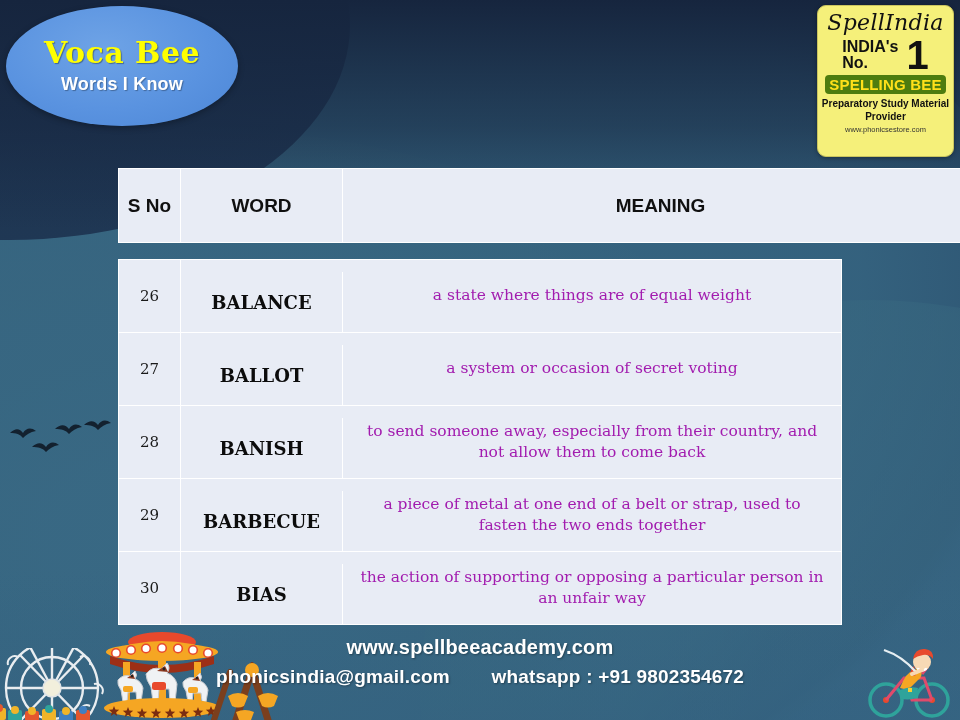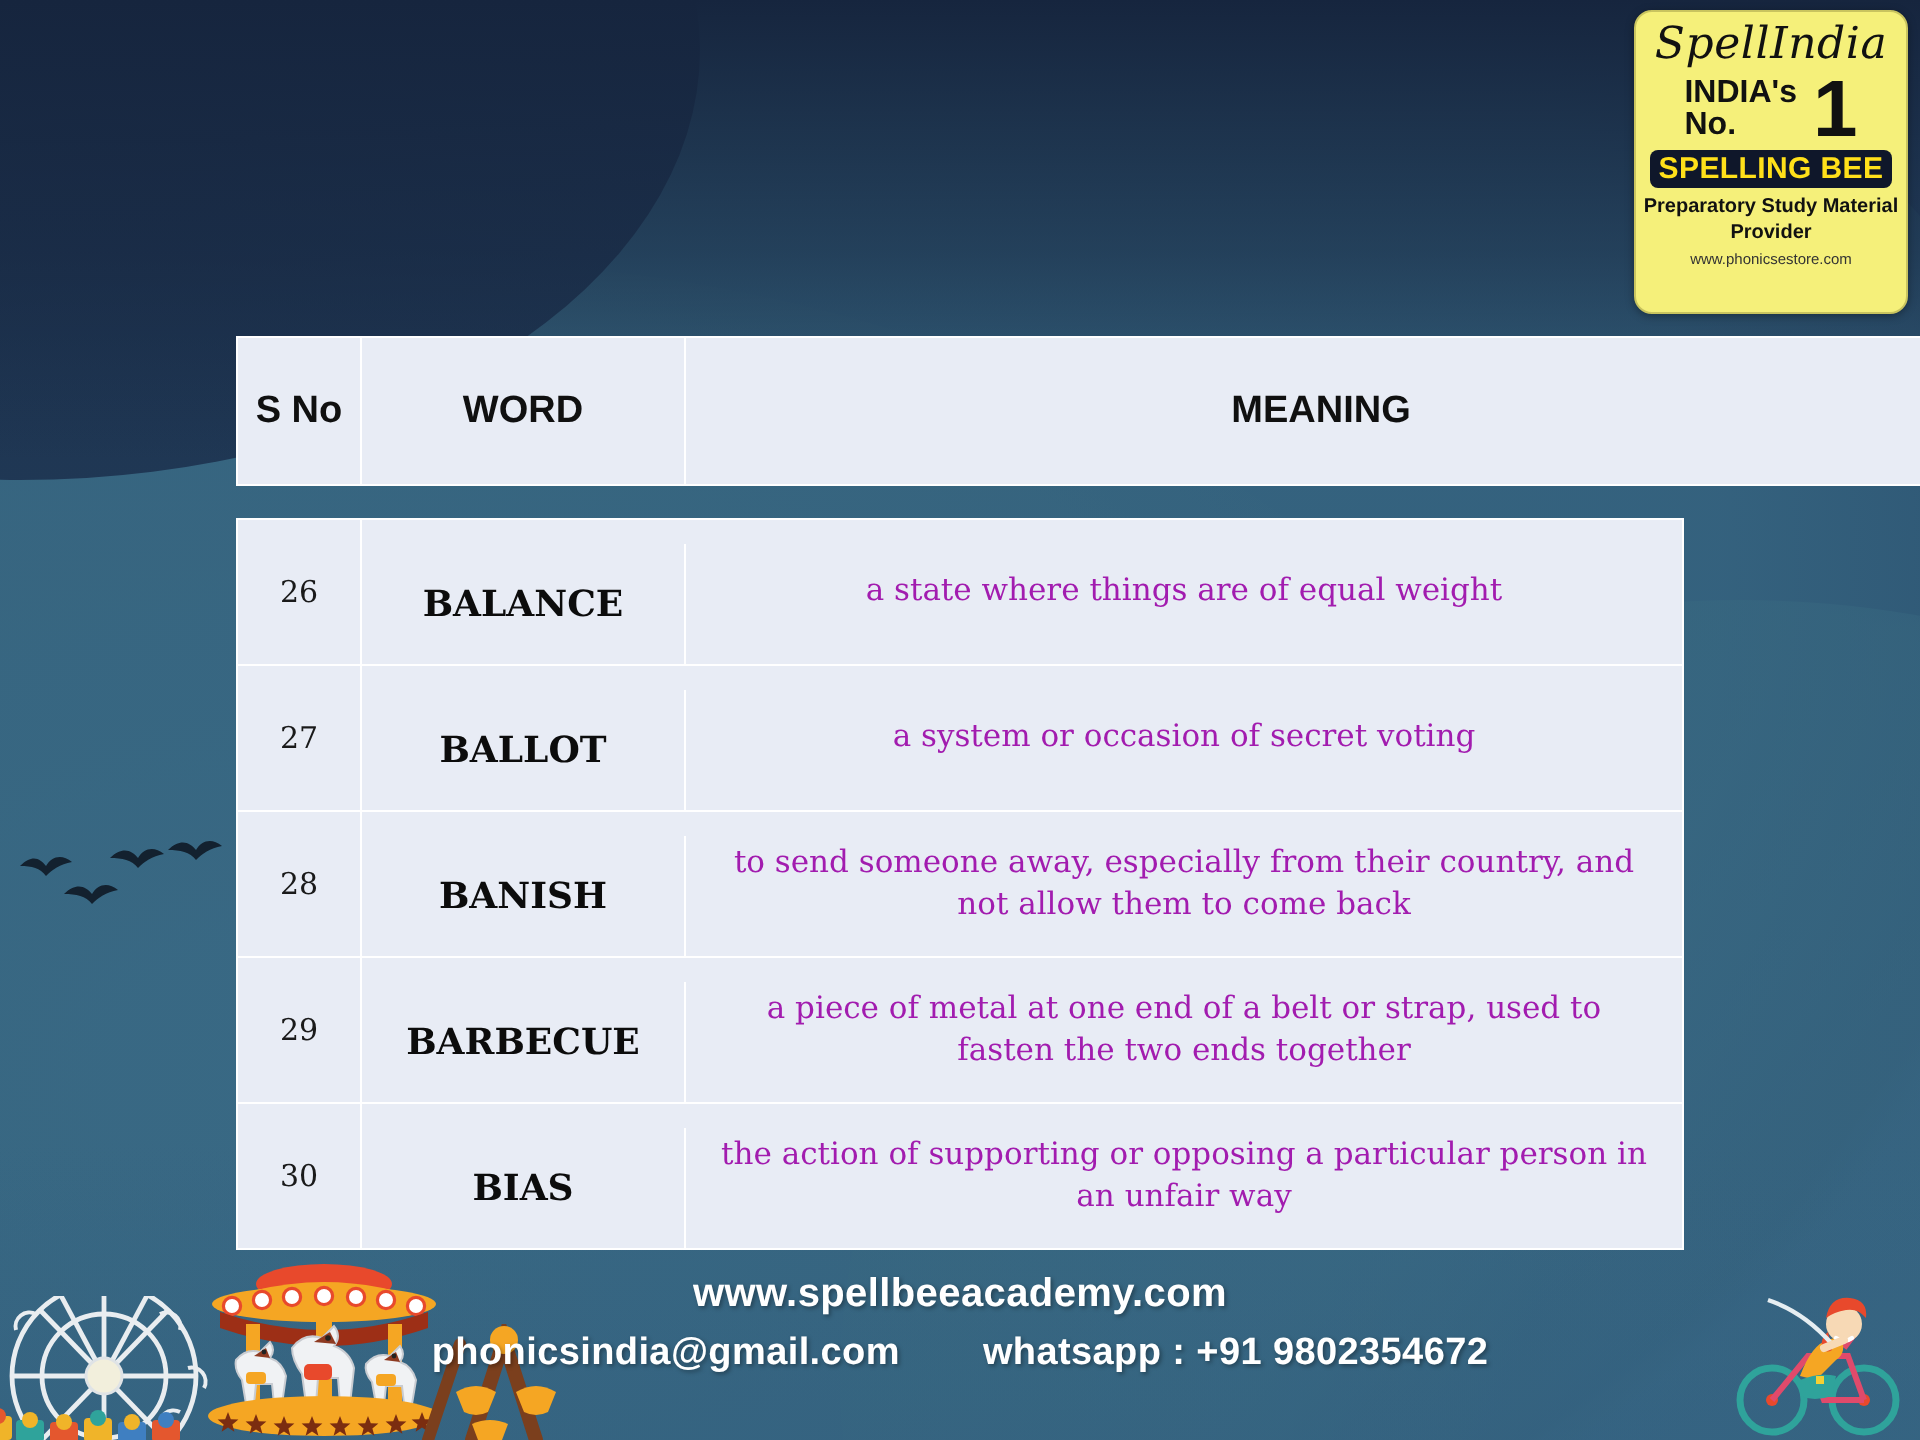--- a/index.html
+++ b/index.html
@@ -69,21 +69,21 @@
   }
   #brandScript{
     font-family:"DejaVu Serif","Liberation Serif",serif;font-style:italic;
     font-size:22px;color:#111;letter-spacing:.3px;line-height:1.1;
   }
   #brandRow{display:flex;align-items:center;justify-content:center;width:100%;margin-top:2px;}
   #brandIndiaCol{display:flex;flex-direction:column;align-items:flex-start;line-height:1.02;}
   .brandIndiaTxt{font-size:16px;font-weight:bold;color:#111;}
   #brandNum{font-size:40px;font-weight:bold;color:#111;margin-left:8px;line-height:.9;}
   #brandBar{
-    background:#0f172a;color:#ffe01a;font-size:15px;font-weight:bold;
+    background:#4d7c0f;color:#ffe01a;font-size:15px;font-weight:bold;
     padding:1px 4px;border-radius:4px;margin-top:2px;letter-spacing:.2px;
   }
   .brandSmall{font-size:10px;font-weight:bold;color:#111;line-height:1.25;text-align:center;}
   #brandUrl{font-size:7.5px;color:#333;margin-top:2px;}
 
   
   #hdrTable{
     position:absolute;left:118px;top:168px;width:861px;height:75px;
     background:#e8ecf5;border:1px solid #ffffff;box-sizing:border-box;
     display:flex;align-items:center;
@@ -143,20 +143,24 @@
 
   <svg class="deco" style="left:8px;top:405px;" width="115" height="60" viewBox="0 0 115 60">
     <g fill="#13212f">
       <path d="M2 28 C8 22,12 24,15 28 C18 23,23 22,28 26 C22 27,18 30,15 33 C12 29,8 28,2 28 Z"></path>
       <path d="M24 42 C30 36,35 38,38 42 C41 37,46 36,51 40 C45 41,41 44,38 47 C35 43,30 42,24 42 Z"></path>
       <path d="M47 24 C53 18,58 20,61 24 C64 19,69 18,74 22 C68 23,64 26,61 29 C58 25,53 24,47 24 Z"></path>
       <path d="M76 20 C82 14,87 16,90 20 C93 15,98 14,103 18 C97 19,93 22,90 25 C87 21,82 20,76 20 Z"></path>
     </g>
   </svg>
 
+  <div id="titleBadge">
+    <div id="titleMain">Voca Bee</div>
+    <div id="titleSub">Words I Know</div>
+  </div>
 
   <div id="brandBadge">
     <div id="brandScript">SpellIndia</div>
     <div id="brandRow">
       <div id="brandIndiaCol">
         <div class="brandIndiaTxt">INDIA's</div>
         <div class="brandIndiaTxt">No.</div>
       </div>
       <div id="brandNum">1</div>
     </div>

